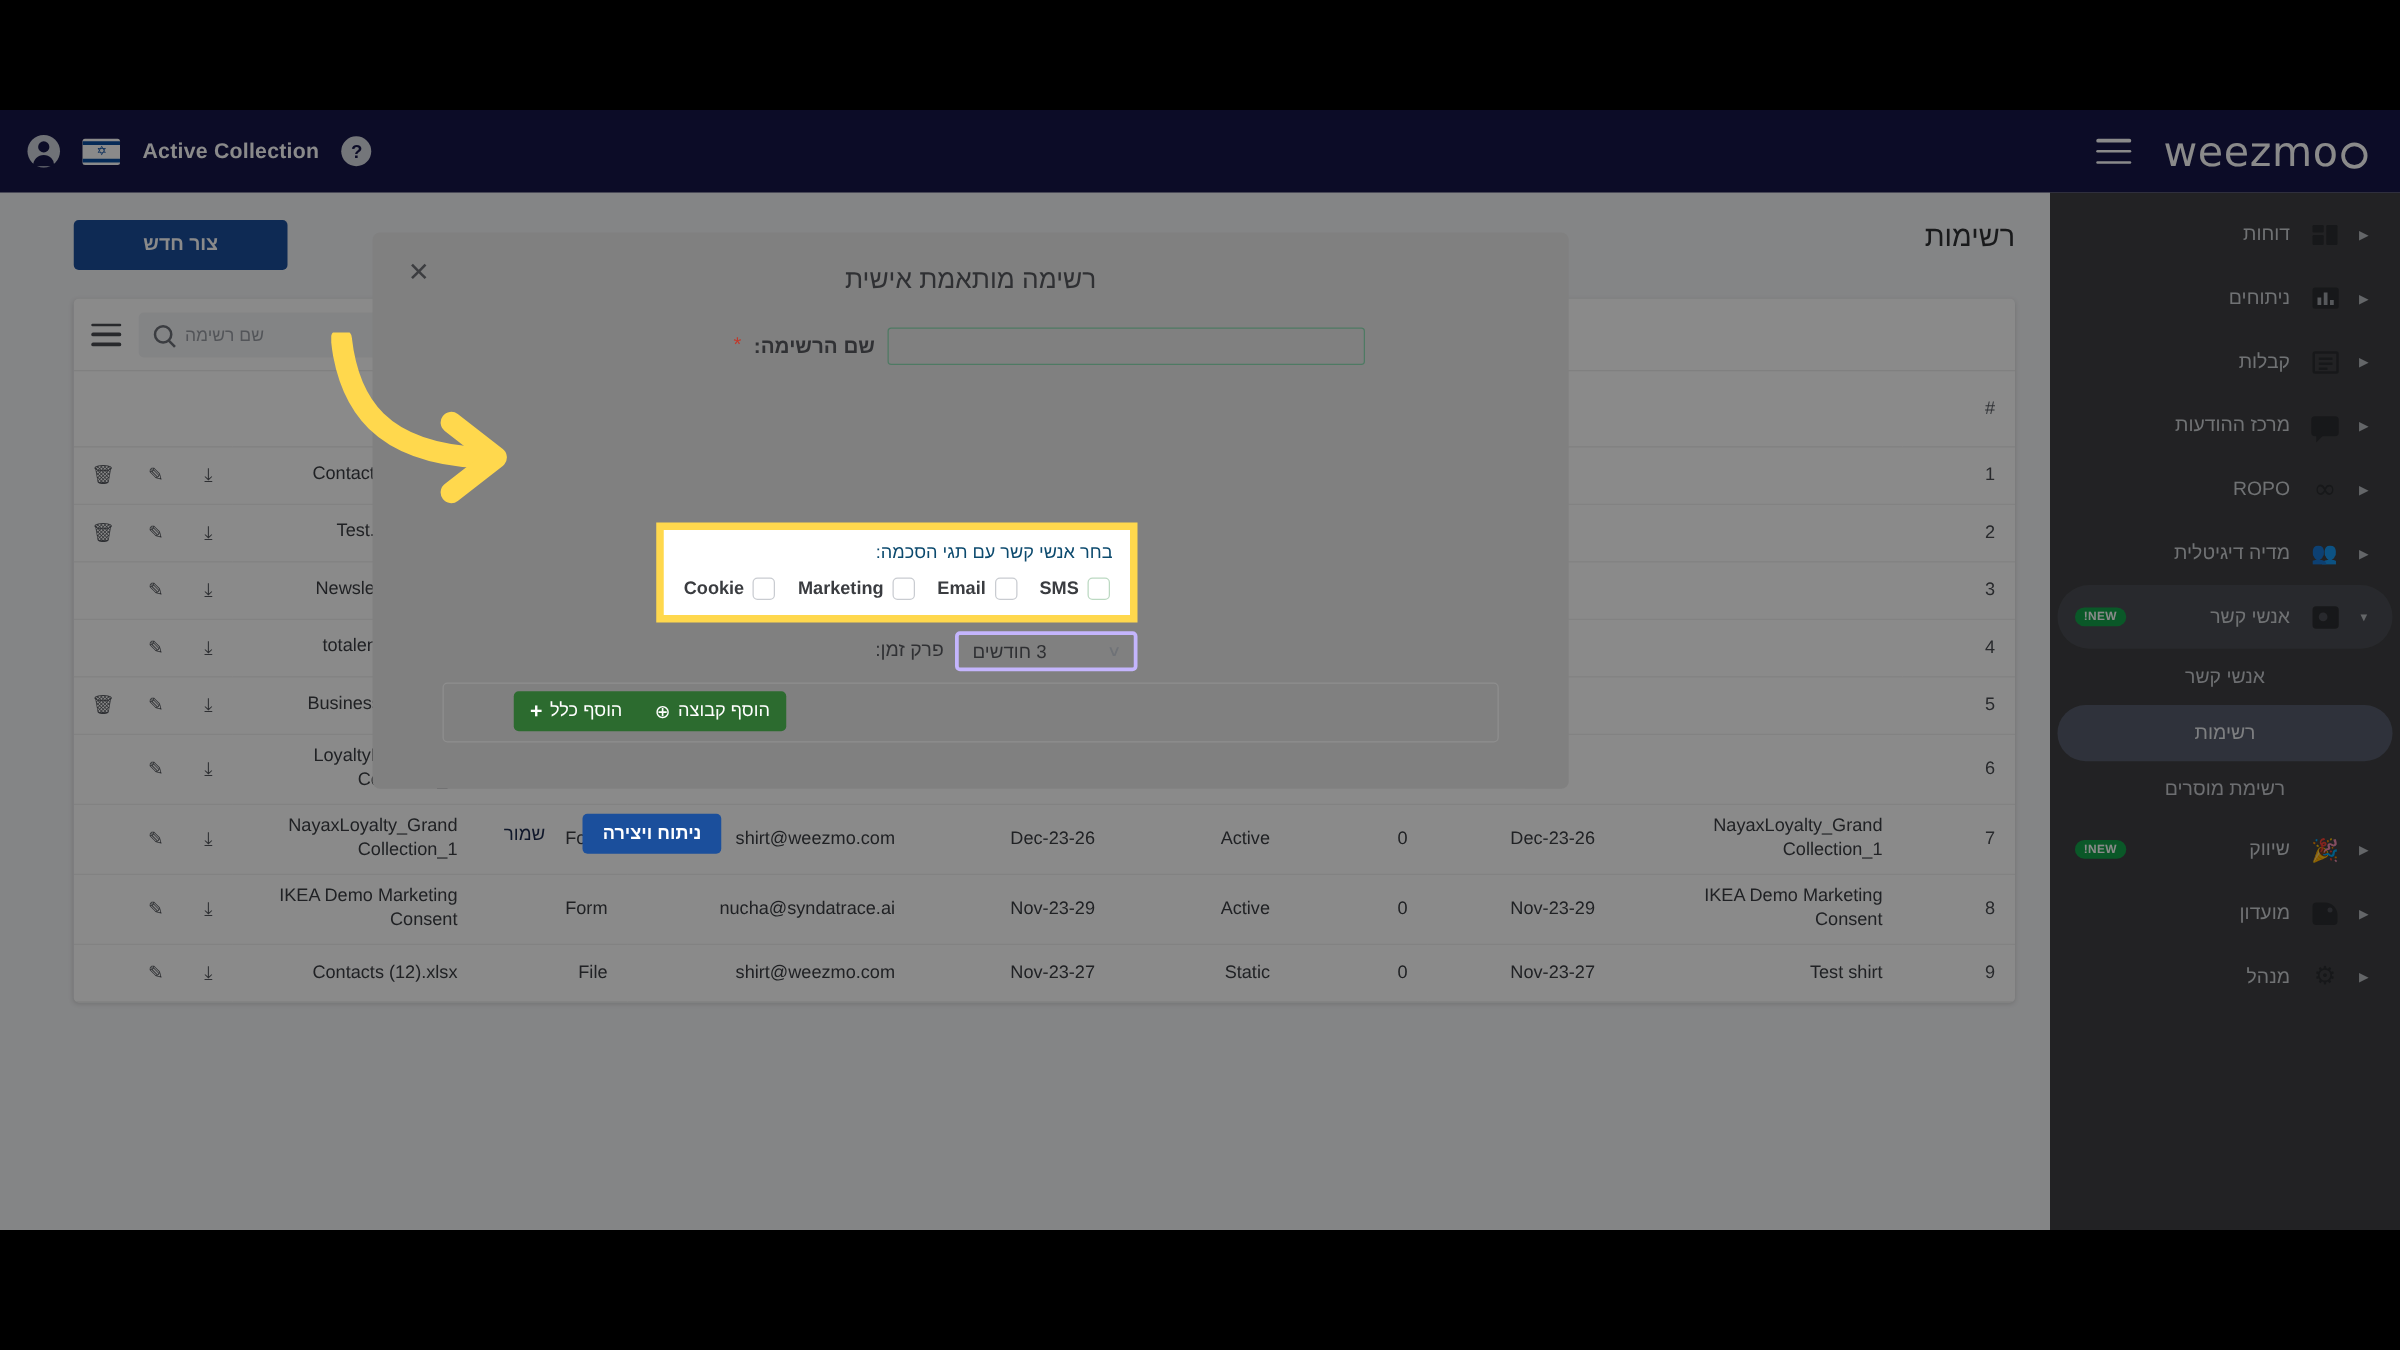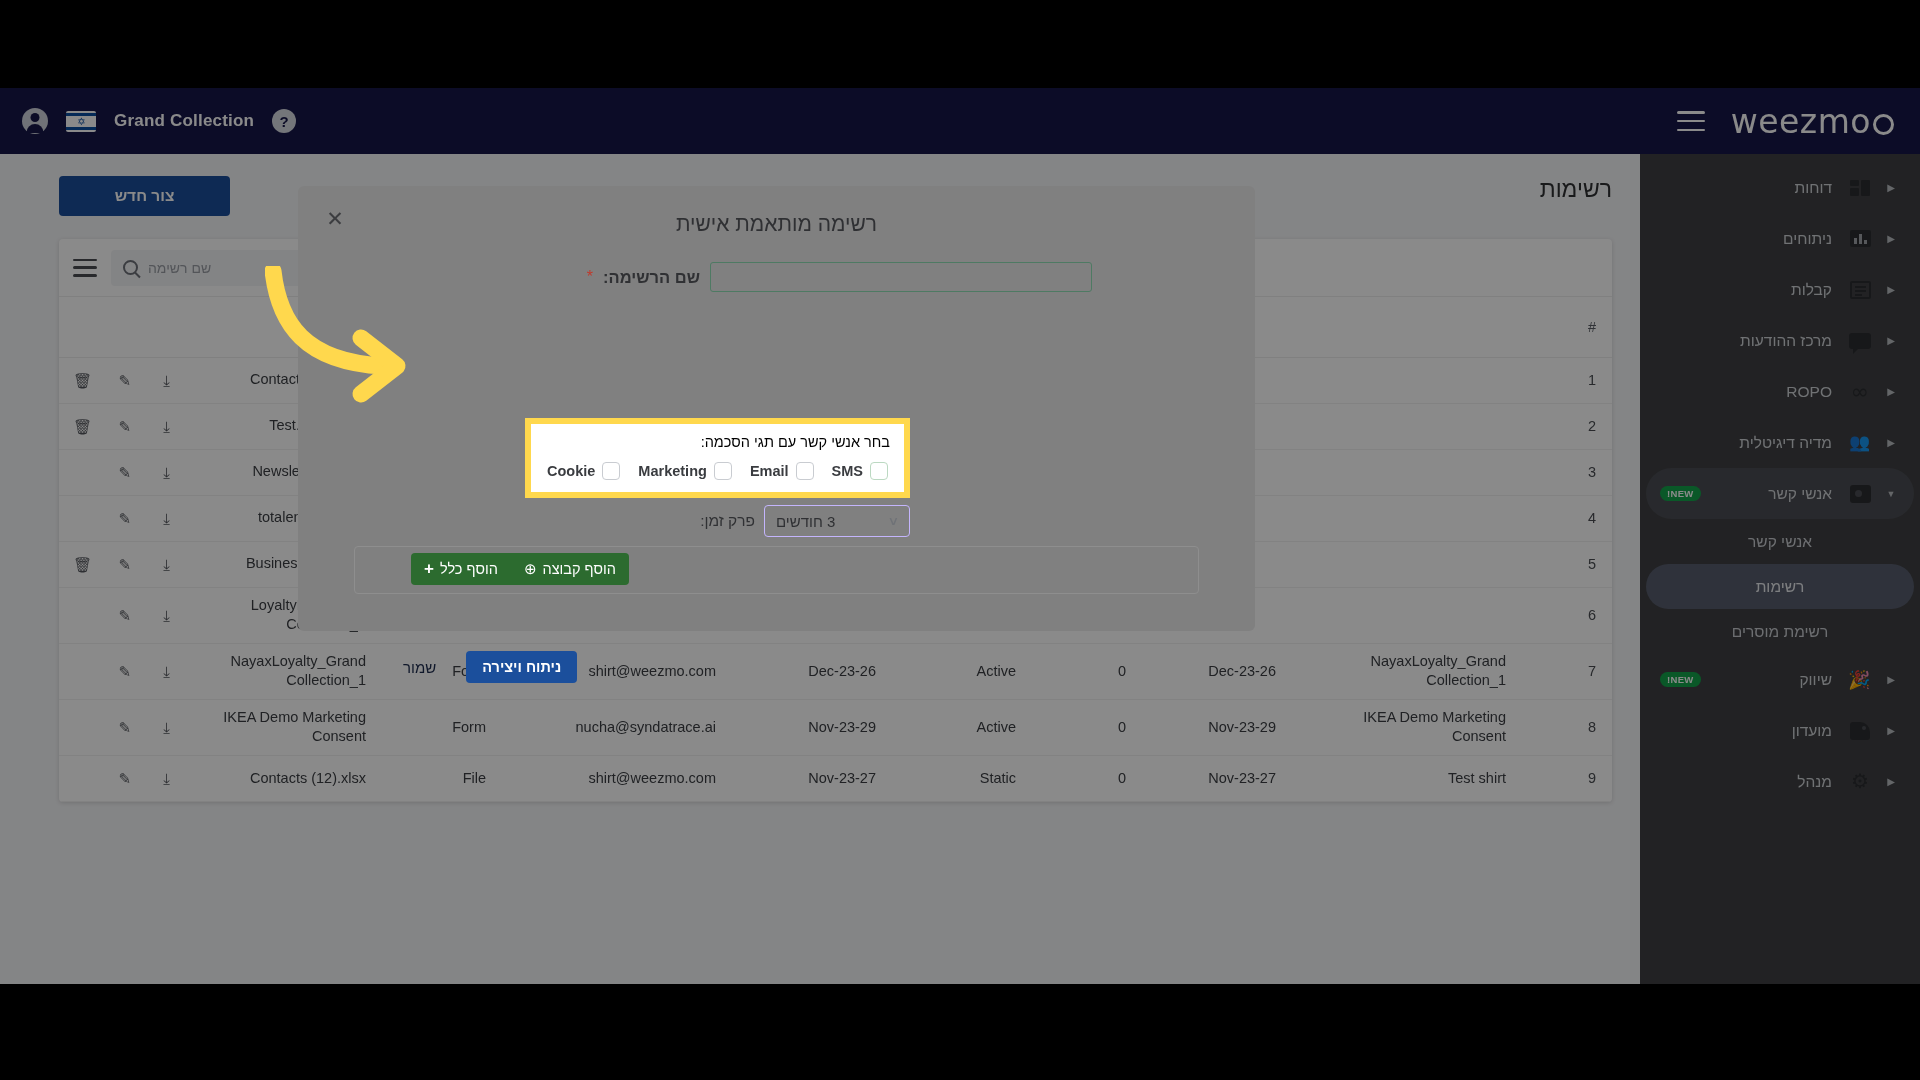--- a/index.html
+++ b/index.html
@@ -87,30 +87,30 @@
   .modal { position:absolute; left:298px; top:98px; width:957px; height:445px; background:#808080; border-radius:6px; z-index:45; direction:rtl; }
   .m-close { position:absolute; left:26px; top:22px; width:22px; height:22px; color:#3c3d40; font-size:21px; line-height:22px; text-align:center; font-weight:300; }
   .m-title { position:absolute; top:26px; left:0; right:0; text-align:center; font-size:21px; color:#2f3033; }
   .m-row-name { position:absolute; top:76px; right:163px; display:flex; align-items:center; flex-direction:row-reverse; gap:10px; }
   .m-req { color:#c0392b; font-size:16px; }
   .m-lbl { font-size:16.5px; color:#303134; font-weight:bold; }
   .m-input { width:382px; height:30px; background:transparent; border:1px solid #4e7a63; border-radius:3px; }
 
   .consent { position:absolute; top:232px; right:345px; width:385px; background:#ffd84d; padding:6px; }
   .consent-inner { background:#fff; padding:10px 14px 12px; }
-  .consent-title { font-size:14.5px; color:#000000; text-align:right; }
+  .consent-title { font-size:14.5px; color:#0c4a6e; text-align:right; }
   .consent-opts { margin-top:12px; display:flex; flex-direction:row-reverse; align-items:center; justify-content:space-between; padding:0 2px; }
   .opt { display:flex; flex-direction:row-reverse; align-items:center; gap:7px; }
   .opt span { font-size:14.5px; font-weight:bold; color:#3a3c40; direction:ltr; }
   .cb { width:18px; height:18px; border:1px solid #c9ccd1; border-radius:4px; background:#fff; }
   .cb.green { border-color:#bcd9c2; }
 
   .m-period { position:absolute; top:319px; right:345px; display:flex; flex-direction:row-reverse; align-items:center; gap:9px; }
   .m-period .lbl { font-size:15.5px; color:#303134; }
-  .m-sel { width:146px; height:32px; border:1px solid #c4b5fd; border-radius:4px; display:flex; flex-direction:row-reverse; align-items:center; justify-content:space-between; padding:0 11px; }
+  .m-sel { width:146px; height:32px; border:3px solid #c4b5fd; border-radius:4px; display:flex; flex-direction:row-reverse; align-items:center; justify-content:space-between; padding:0 11px; }
   .m-sel .val { font-size:15px; color:#2f3033; }
   .m-sel .cv { color:#6f7277; font-size:12px; transform:scaleX(1.35); }
 
   .rulebox { position:absolute; top:360px; left:56px; width:845px; height:48px; border:1px solid #8e8e8e; border-radius:4px; }
   .greenbtns { position:absolute; top:367px; left:113px; height:32px; display:flex; flex-direction:row-reverse; background:#2c6b2f; border-radius:4px; overflow:hidden; }
   .gb { display:flex; align-items:center; gap:6px; color:#fff; font-size:14.5px; padding:0 13px; }
   .gb .plus { font-size:17px; font-weight:bold; }
   .gb .circ { font-size:15px; }
 
   .m-actions { position:absolute; top:465px; left:105px; display:flex; flex-direction:row-reverse; align-items:center; gap:30px; }
@@ -125,21 +125,21 @@
 <div class="app">
 
   <div class="topbar">
     <div class="tb-left">
       <div class="tb-avatar"></div>
       <div class="tb-flag">
         <i class="stripe s1"></i>
           <i class="stripe s2"></i>
         <span class="star">✡</span>
       </div>
-      <div class="tb-title">Grand Collection</div>
+      <div class="tb-title">Active Collection</div>
       <div class="tb-help">?</div>
     </div>
     <div class="tb-right">
       <div class="tb-burger">
           <i></i>
           <i></i>
           <i></i>
         </div>
       <div class="tb-logo">
         <span>weezmo</span>

